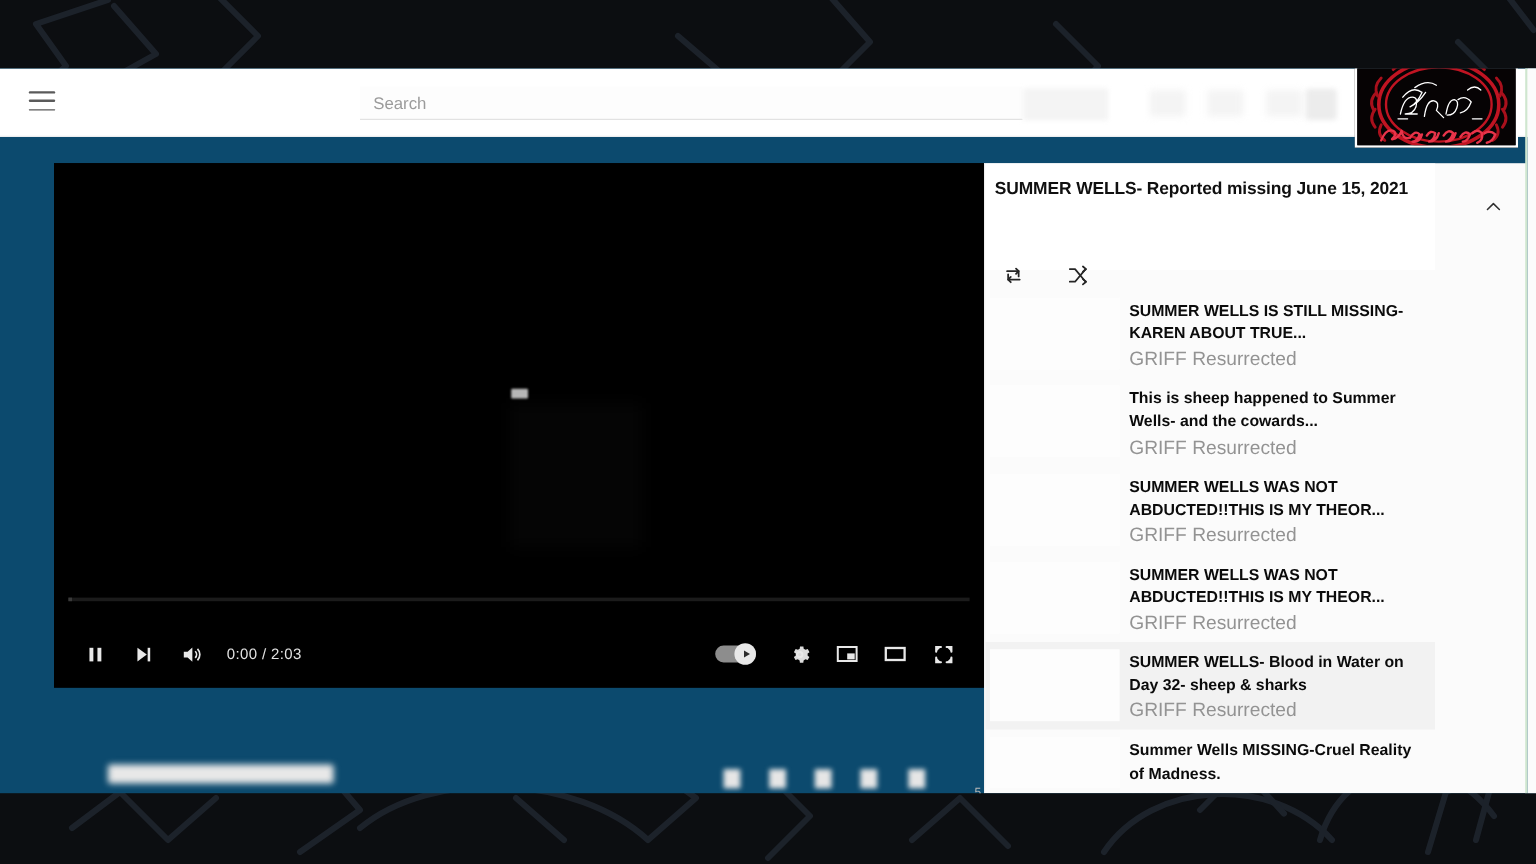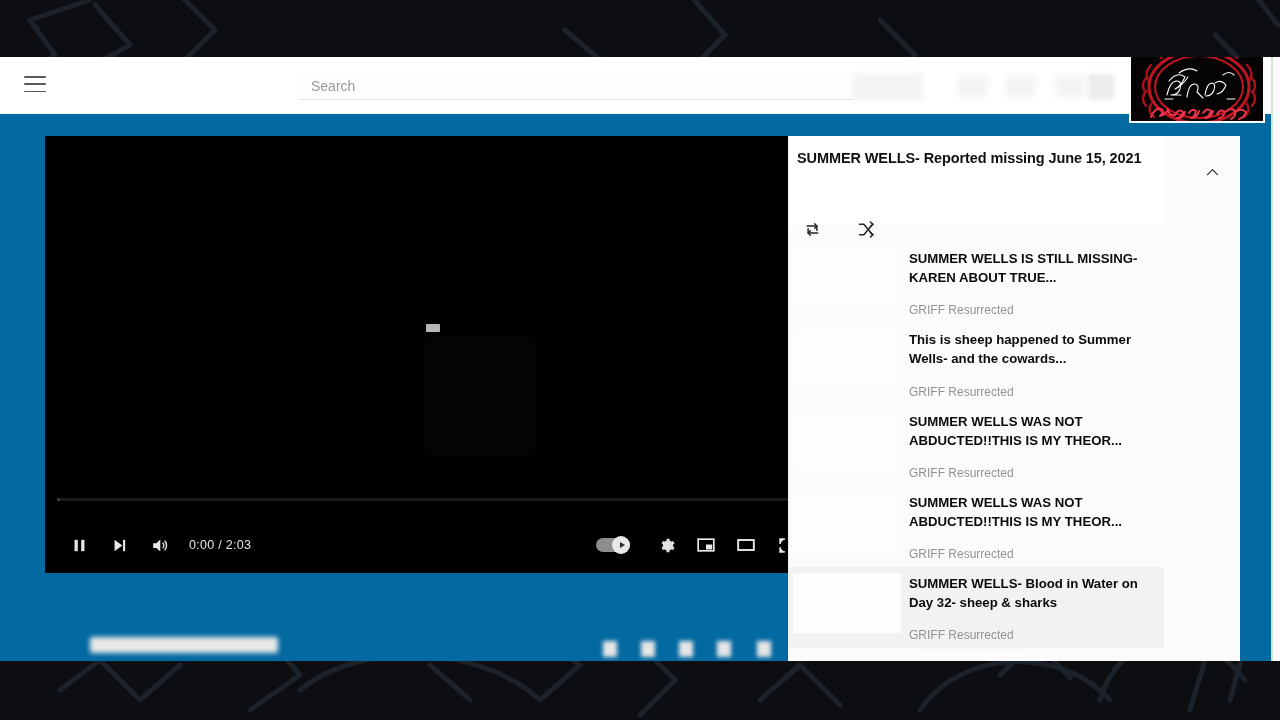--- a/index.html
+++ b/index.html
@@ -16,21 +16,21 @@
     background: #0c0e11;
     overflow: hidden;
   }
   #backdrop svg { position: absolute; inset: 0; width: 1280px; height: 720px; }
 
   
   #window {
     position: absolute;
     left: 0; top: 57px;
     width: 1280px; height: 604px;
-    background: #0369a1;
+    background: #0c4a6e;
     overflow: hidden;
   }
 
   
   #green-edge {
     position: absolute;
     left: 1271px; top: 57px;
     width: 2px; height: 604px;
     background: #cfe6cf;
   }
@@ -201,21 +201,21 @@
   #gi1 { left: 603px; } #gi2 { left: 641px; } #gi3 { left: 679px; }
   #gi4 { left: 717px; } #gi5 { left: 757px; }
   #g-count {
     position: absolute; left: 812px; top: 598px;
     font-size: 10px; color: #b9b9b9; filter: blur(0.6px);
   }
 
   
   #playlist {
     position: absolute;
-    left: 788px; top: 79px;
+    left: 820px; top: 79px;
     width: 452px; height: 525px;
     background: #fbfbfb;
     border-left: 1px solid #efefef;
     overflow: hidden;
     padding-left: 44px;
   }
   #pl-header {
     position: absolute; left: 0; top: 0;
     width: 375px; height: 89px;
     background: #ffffff;
@@ -262,22 +262,22 @@
     background: #fdfdfd;
     margin-left: 4px;
   }
   .pl-meta { padding-left: 8px; padding-top: 1px; }
   .pl-name {
     font-size: 13.2px; font-weight: bold; color: #0b0b0b;
     line-height: 1.45;
     max-width: 250px;
   }
   .pl-chan {
-    margin-top: 16px;
-    font-size: 12px; color: #939393;
+    margin-top: 4px;
+    font-size: 16px; color: #939393;
     filter: blur(0.55px);
   }
   #pl-bottom-fade {
     position: absolute; left: 0; right: 0; bottom: 0;
     height: 4px; background: #fbfbfb;
   }
 </style>
 </head>
 <body>
 
@@ -503,20 +503,24 @@
       </div>
       <div class="pl-item active">
         <div class="pl-thumb"></div>
         <div class="pl-meta">
           <div class="pl-name">SUMMER WELLS- Blood in Water on Day 32- sheep &amp; sharks</div>
           <div class="pl-chan">GRIFF Resurrected</div>
         </div>
       </div>
       <div class="pl-item">
         <div class="pl-thumb"></div>
+        <div class="pl-meta">
+          <div class="pl-name">Summer Wells MISSING-Cruel Reality of Madness.</div>
+          <div class="pl-chan">GRIFF Resurrected</div>
+        </div>
       </div>
 
     </div>
     <div id="pl-bottom-fade"></div>
   </div>
 
 </div>
 
 <div id="green-edge"></div>
 <div id="right-white-strip"></div>

